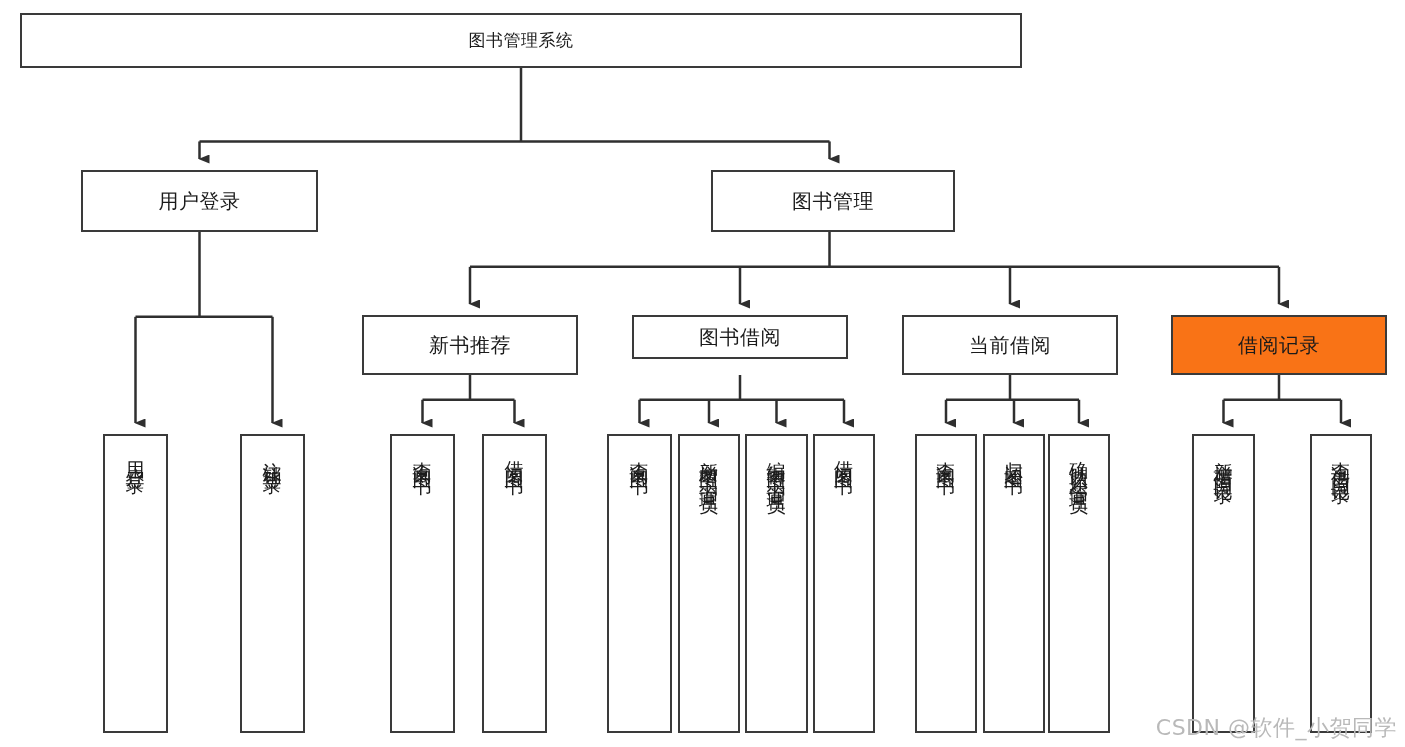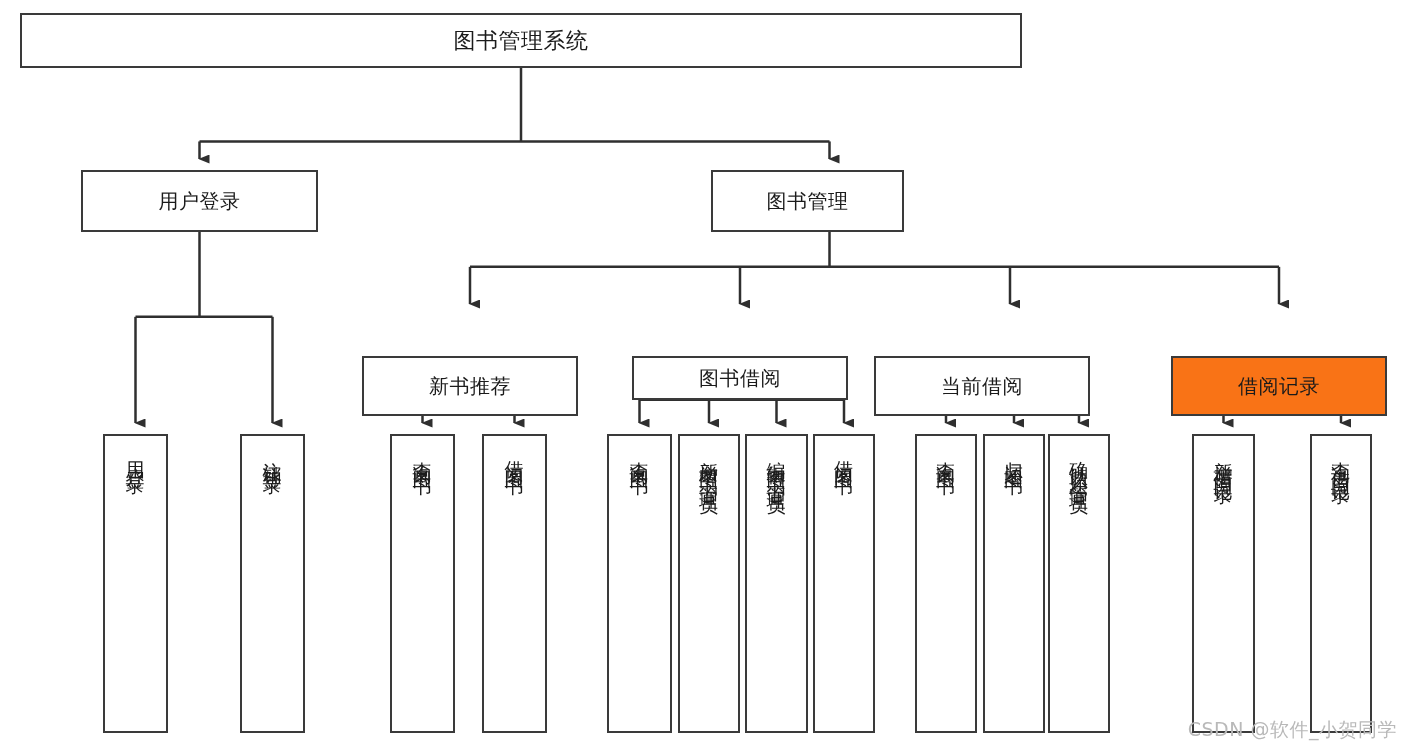--- a/index.html
+++ b/index.html
@@ -30,28 +30,27 @@
     box-sizing: border-box;
     background: #ffffff;
     border: 2px solid #3a3a3a;
     display: flex;
     align-items: center;
     justify-content: center;
     color: #1b1b1b;
     z-index: 3;
   }
   .node.root {
-    font-size: 22px;
+    font-size: 17px;
   }
   .node.level2 {
     font-size: 20px;
   }
   .node.level3 {
     font-size: 20px;
-    margin-top: 41px;
   }
   .node.leaf {
     font-size: 19px;
     align-items: flex-start;
     padding-top: 10px;
   }
   .node-label {
     line-height: 1.25;
     letter-spacing: 0.5px;
     white-space: nowrap;
@@ -61,21 +60,21 @@
     text-orientation: upright;
     letter-spacing: 5px;
     line-height: 1;
     white-space: nowrap;
     display: block;
   }
   #watermark {
     position: absolute;
     right: 8px;
     bottom: 4px;
-    font-size: 19px;
+    font-size: 22px;
     color: #b9b9b9;
     z-index: 6;
     white-space: nowrap;
     letter-spacing: 0.5px;
   }
 </style>
 </head>
 <body>
 
 <div id="diagram-root">
@@ -116,30 +115,30 @@
       </g>
   </svg>
 
   <div id="node-layer">
       <div class="node root" style="left: 20px; top: 13px; width: 1002px; height: 55px; border-color: rgb(58, 58, 58); background: rgb(255, 255, 255);">
         <span class="node-label">图书管理系统</span>
       </div>
       <div class="node level2" style="left: 81px; top: 170px; width: 237px; height: 62px; border-color: rgb(58, 58, 58); background: rgb(255, 255, 255);">
         <span class="node-label">用户登录</span>
       </div>
-      <div class="node level2" style="left: 711px; top: 170px; width: 193px; height: 62px; border-color: rgb(58, 58, 58); background: rgb(255, 255, 255);">
+      <div class="node level2" style="left: 711px; top: 170px; width: 244px; height: 62px; border-color: rgb(58, 58, 58); background: rgb(255, 255, 255);">
         <span class="node-label">图书管理</span>
       </div>
       <div class="node level3" style="left: 362px; top: 315px; width: 216px; height: 60px; border-color: rgb(58, 58, 58); background: rgb(255, 255, 255);">
         <span class="node-label">新书推荐</span>
       </div>
       <div class="node level3" style="left: 632px; top: 315px; width: 216px; height: 44px; border-color: rgb(58, 58, 58); background: rgb(255, 255, 255);">
         <span class="node-label">图书借阅</span>
       </div>
-      <div class="node level3" style="left: 874px; top: 315px; width: 216px; height: 60px; border-color: rgb(58, 58, 58); background: rgb(255, 255, 255);">
+      <div class="node level3" style="left: 902px; top: 315px; width: 216px; height: 60px; border-color: rgb(58, 58, 58); background: rgb(255, 255, 255);">
         <span class="node-label">当前借阅</span>
       </div>
       <div class="node level3" style="left: 1171px; top: 315px; width: 216px; height: 60px; border-color: rgb(58, 58, 58); background: #f97316;">
         <span class="node-label">借阅记录</span>
       </div>
       <div class="node leaf" style="left: 103px; top: 434px; width: 65px; height: 299px; border-color: rgb(58, 58, 58); background: rgb(255, 255, 255);">
         <span class="node-label">用户登录</span>
       </div>
       <div class="node leaf" style="left: 240px; top: 434px; width: 65px; height: 299px; border-color: rgb(58, 58, 58); background: rgb(255, 255, 255);">
         <span class="node-label">注销登录</span>

